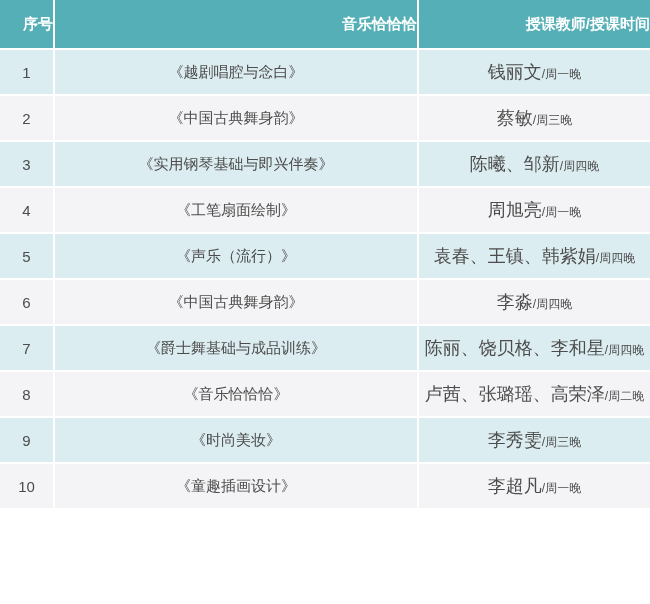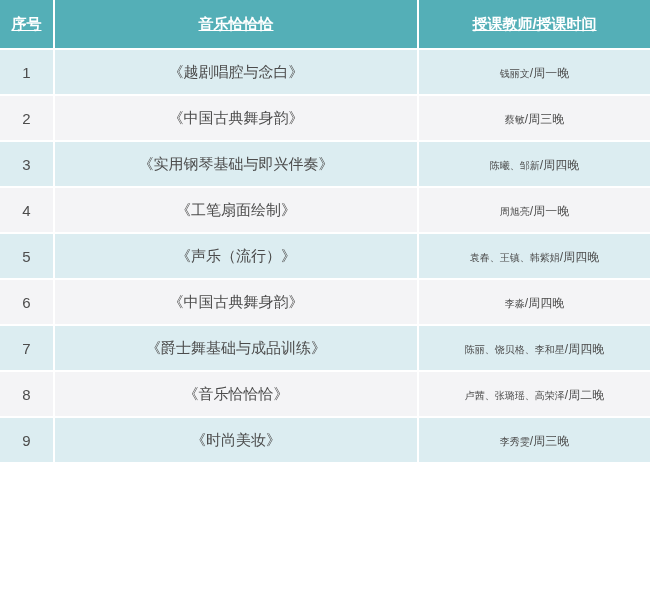--- a/index.html
+++ b/index.html
@@ -22,25 +22,24 @@
   col.c-no     { width: 54px;  }
   col.c-course { width: 364px; }
   col.c-teacher{ width: 232px; }
 
   table.course-table th {
     background: #54afb7;
     color: #ffffff;
     font-size: 15px;
     font-weight: bold;
     height: 48px;
-    text-align: center;
+    text-align: right;
     vertical-align: middle;
     border: 2px solid #ffffff;
     padding: 0;
-    text-decoration: underline;
   }
   table.course-table td {
     height: 44px;
     text-align: center;
     vertical-align: middle;
     color: #4c4c4c;
     font-size: 15px;
     border: 2px solid #ffffff;
     padding: 0 4px;
     overflow: hidden;
@@ -50,21 +49,21 @@
   table.course-table th:first-child,
   table.course-table td:first-child { border-left: 0; }
   table.course-table th:last-child,
   table.course-table td:last-child  { border-right: 0; }
   table.course-table thead th       { border-top: 0; }
   table.course-table tbody tr:last-child td { border-bottom: 0; }
 
   tbody tr:nth-child(odd)  td { background: #dcedf1; }
   tbody tr:nth-child(even) td { background: #f4f4f6; }
 
-  .t-name { font-size: 10px; }
+  .t-name { font-size: 18px; }
   .t-time { font-size: 12px; margin-top: 17px; }
 </style>
 </head>
 <body>
 
 <div class="page">
   <table class="course-table">
     <colgroup>
       <col class="c-no">
       <col class="c-course">
@@ -143,17 +142,24 @@
   </tr>
 
   <tr>
     <td class="cell-no">9</td>
     <td class="cell-course">《时尚美妆》</td>
     <td class="cell-teacher">
       <span class="t-name">李秀雯</span><span class="t-time">/周三晚</span>
     </td>
   </tr>
 
+  <tr>
+    <td class="cell-no">10</td>
+    <td class="cell-course">《童趣插画设计》</td>
+    <td class="cell-teacher">
+      <span class="t-name">李超凡</span><span class="t-time">/周一晚</span>
+    </td>
+  </tr>
 
 
 </tbody>
   </table>
 </div>
 
 </body></html>

